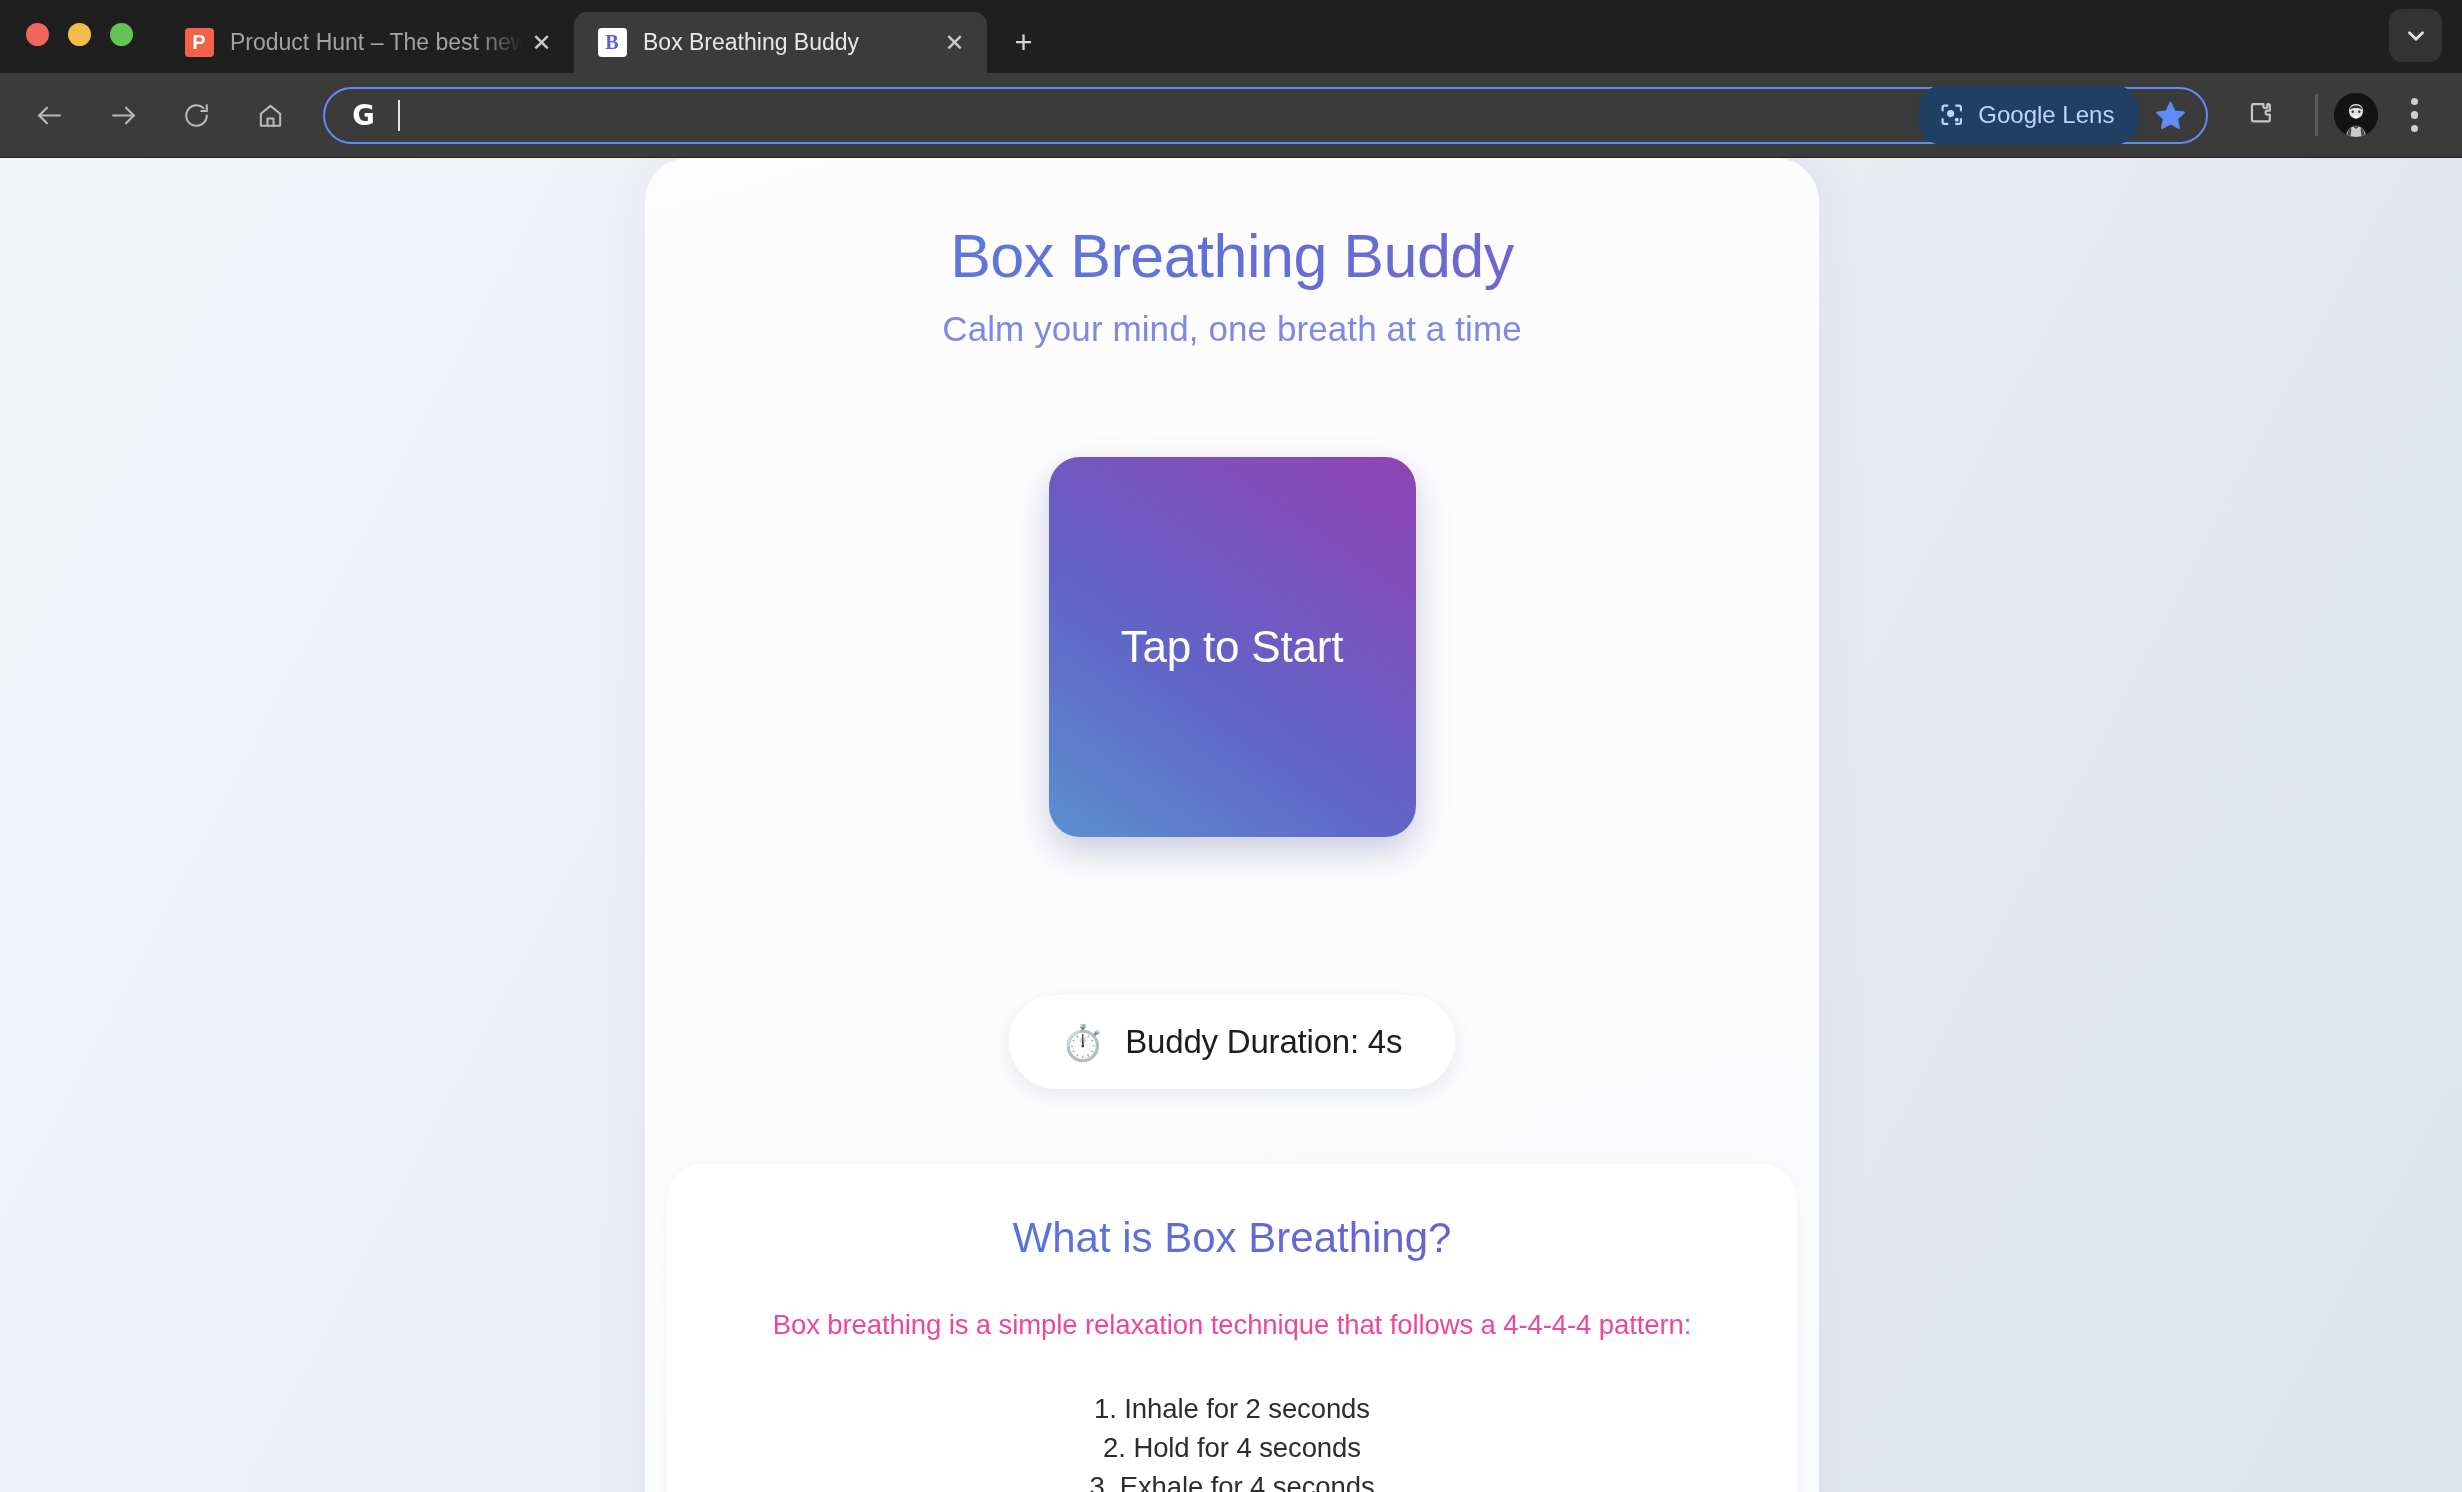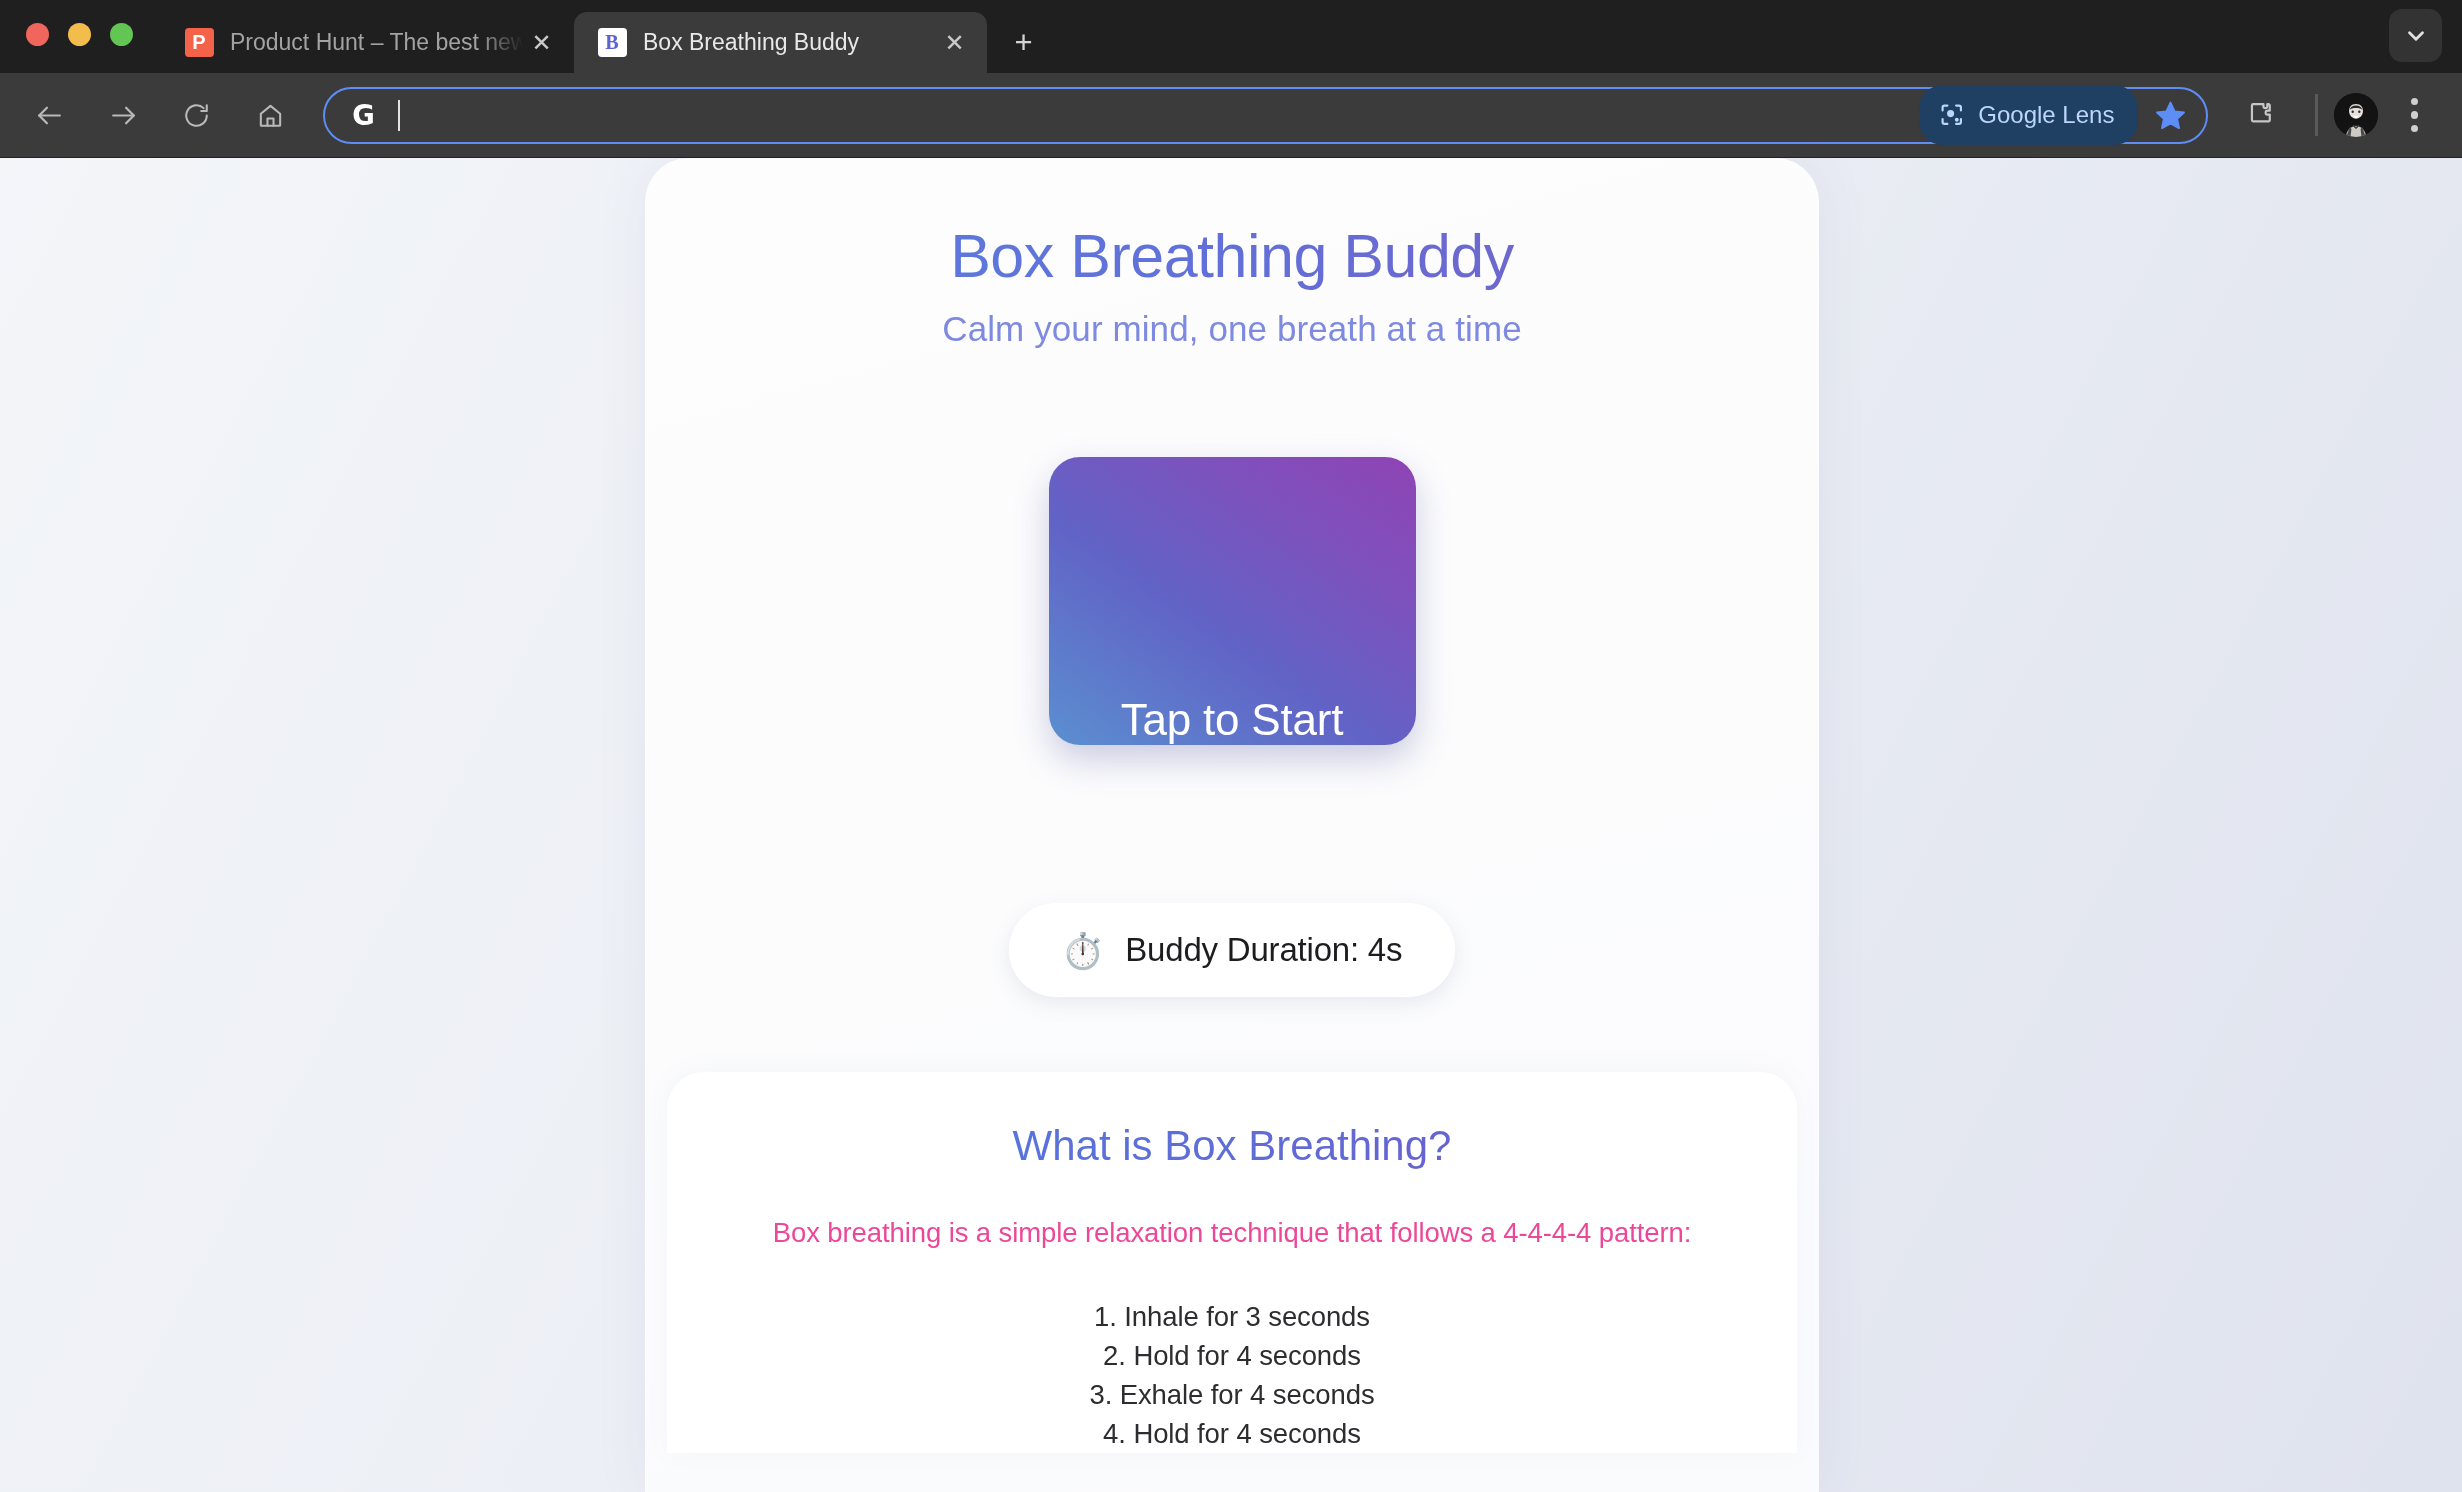--- a/index.html
+++ b/index.html
@@ -197,25 +197,25 @@
     font-weight: 400;
     margin-top: 13px;
     letter-spacing: 0.1px;
   }
 
   .box-wrap {
     display: flex; justify-content: center;
     margin-top: 108px;
   }
   .breath-box {
-    width: 367px; height: 288px;
+    width: 367px; height: 380px;
     border-radius: 31px;
     background: linear-gradient(215deg, #8f43b4 0%, #7d52bd 28%, #6163c6 58%, #5b8fd0 100%);
     box-shadow: 0 14.7px 35px rgba(90,95,160,0.30);
-    display: flex; align-items: flex-end; justify-content: center;
+    display: flex; align-items: center; justify-content: center;
   }
   .breath-box .label {
     color: #ffffff;
     font-size: 44px;
     font-weight: 400;
     letter-spacing: -0.2px;
   }
 
   .duration-wrap {
     display: flex; justify-content: center;
@@ -406,21 +406,21 @@
         <div class="duration-btn">
           <span class="emoji">⏱️</span>
           <span class="txt">Buddy Duration: 4s</span>
         </div>
       </div>
 
       <div class="info-panel">
         <h2 class="info-title">What is Box Breathing?</h2>
         <p class="info-desc">Box breathing is a simple relaxation technique that follows a 4-4-4-4 pattern:</p>
         <ol class="steps">
-          <li>1. Inhale for 3 seconds</li>
+          <li>1. Inhale for 2 seconds</li>
           <li>2. Hold for 4 seconds</li>
           <li>3. Exhale for 4 seconds</li>
           <li>4. Hold for 4 seconds</li>
         </ol>
       </div>
 
     </div>
   </div>
 
 </div>

